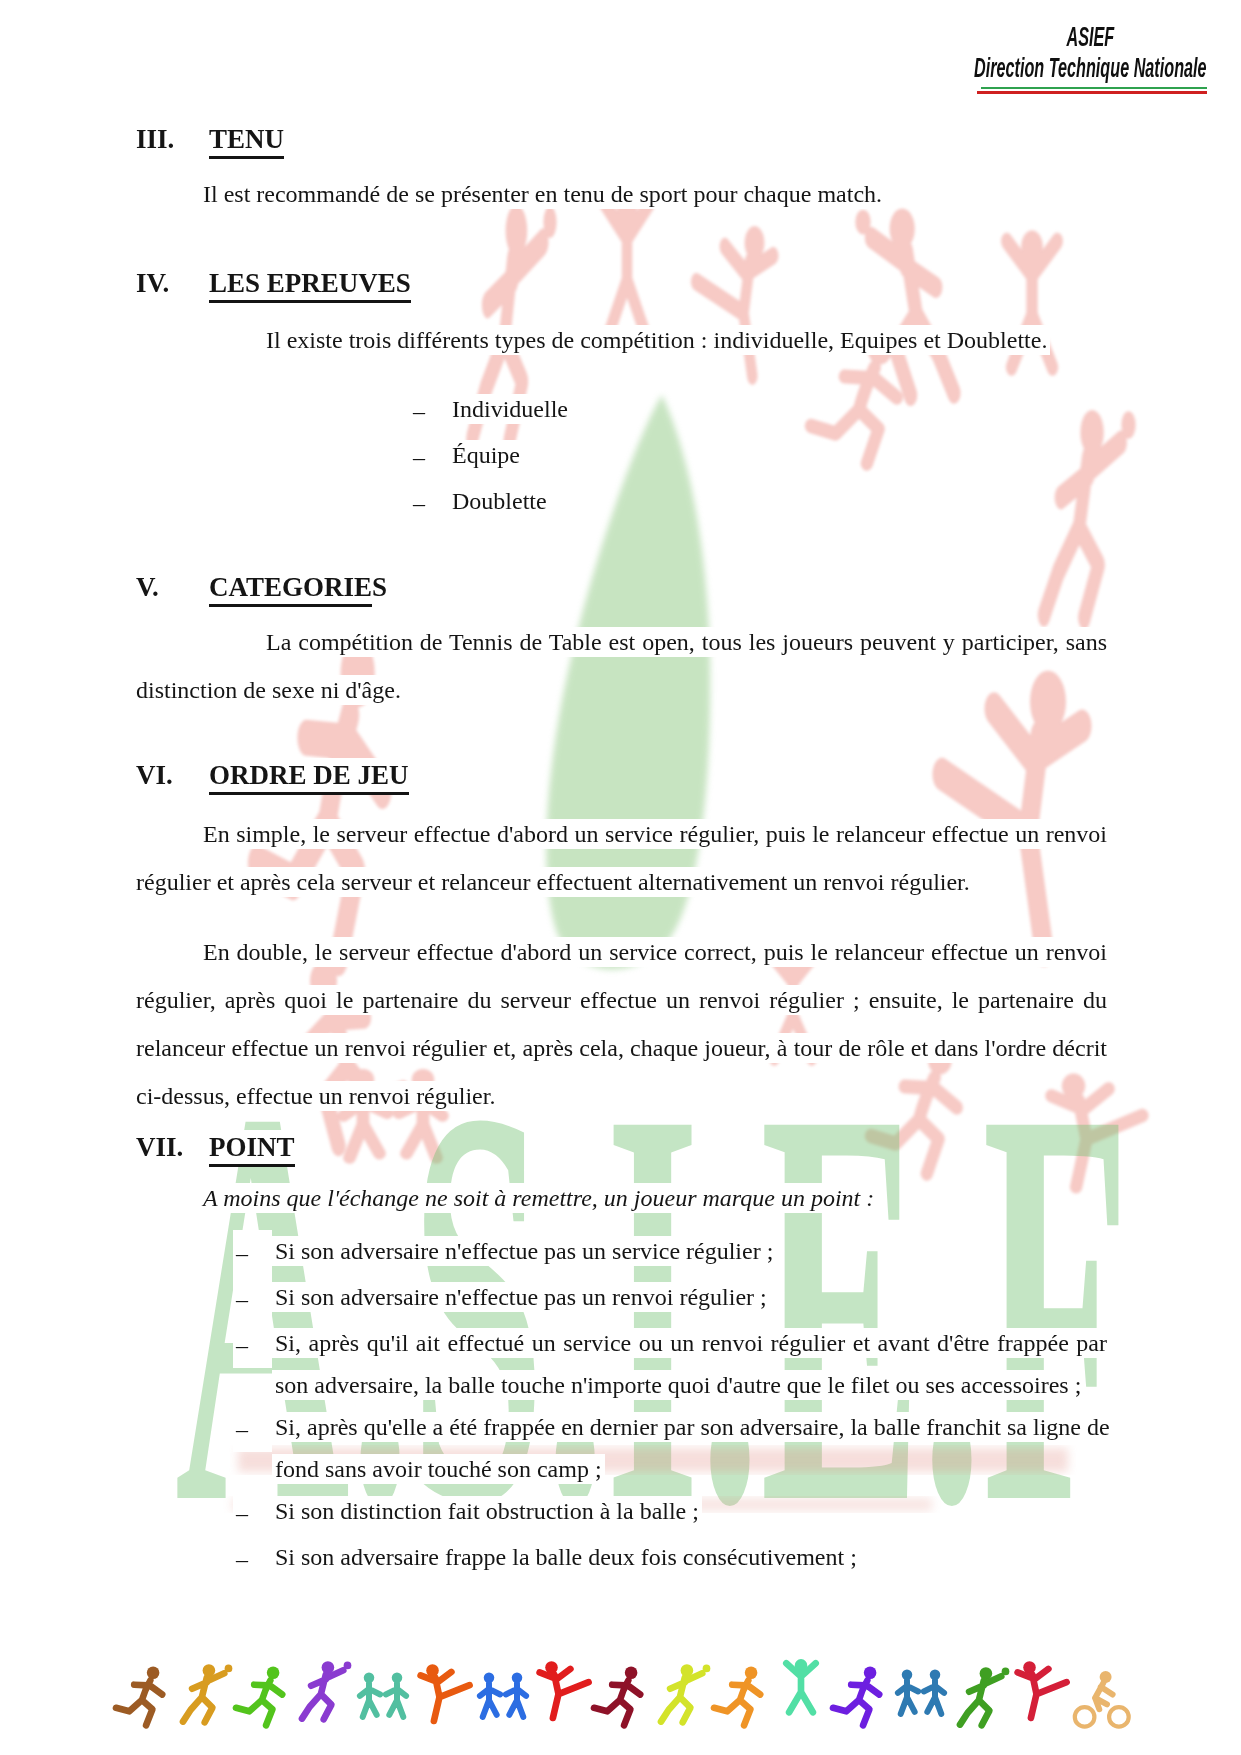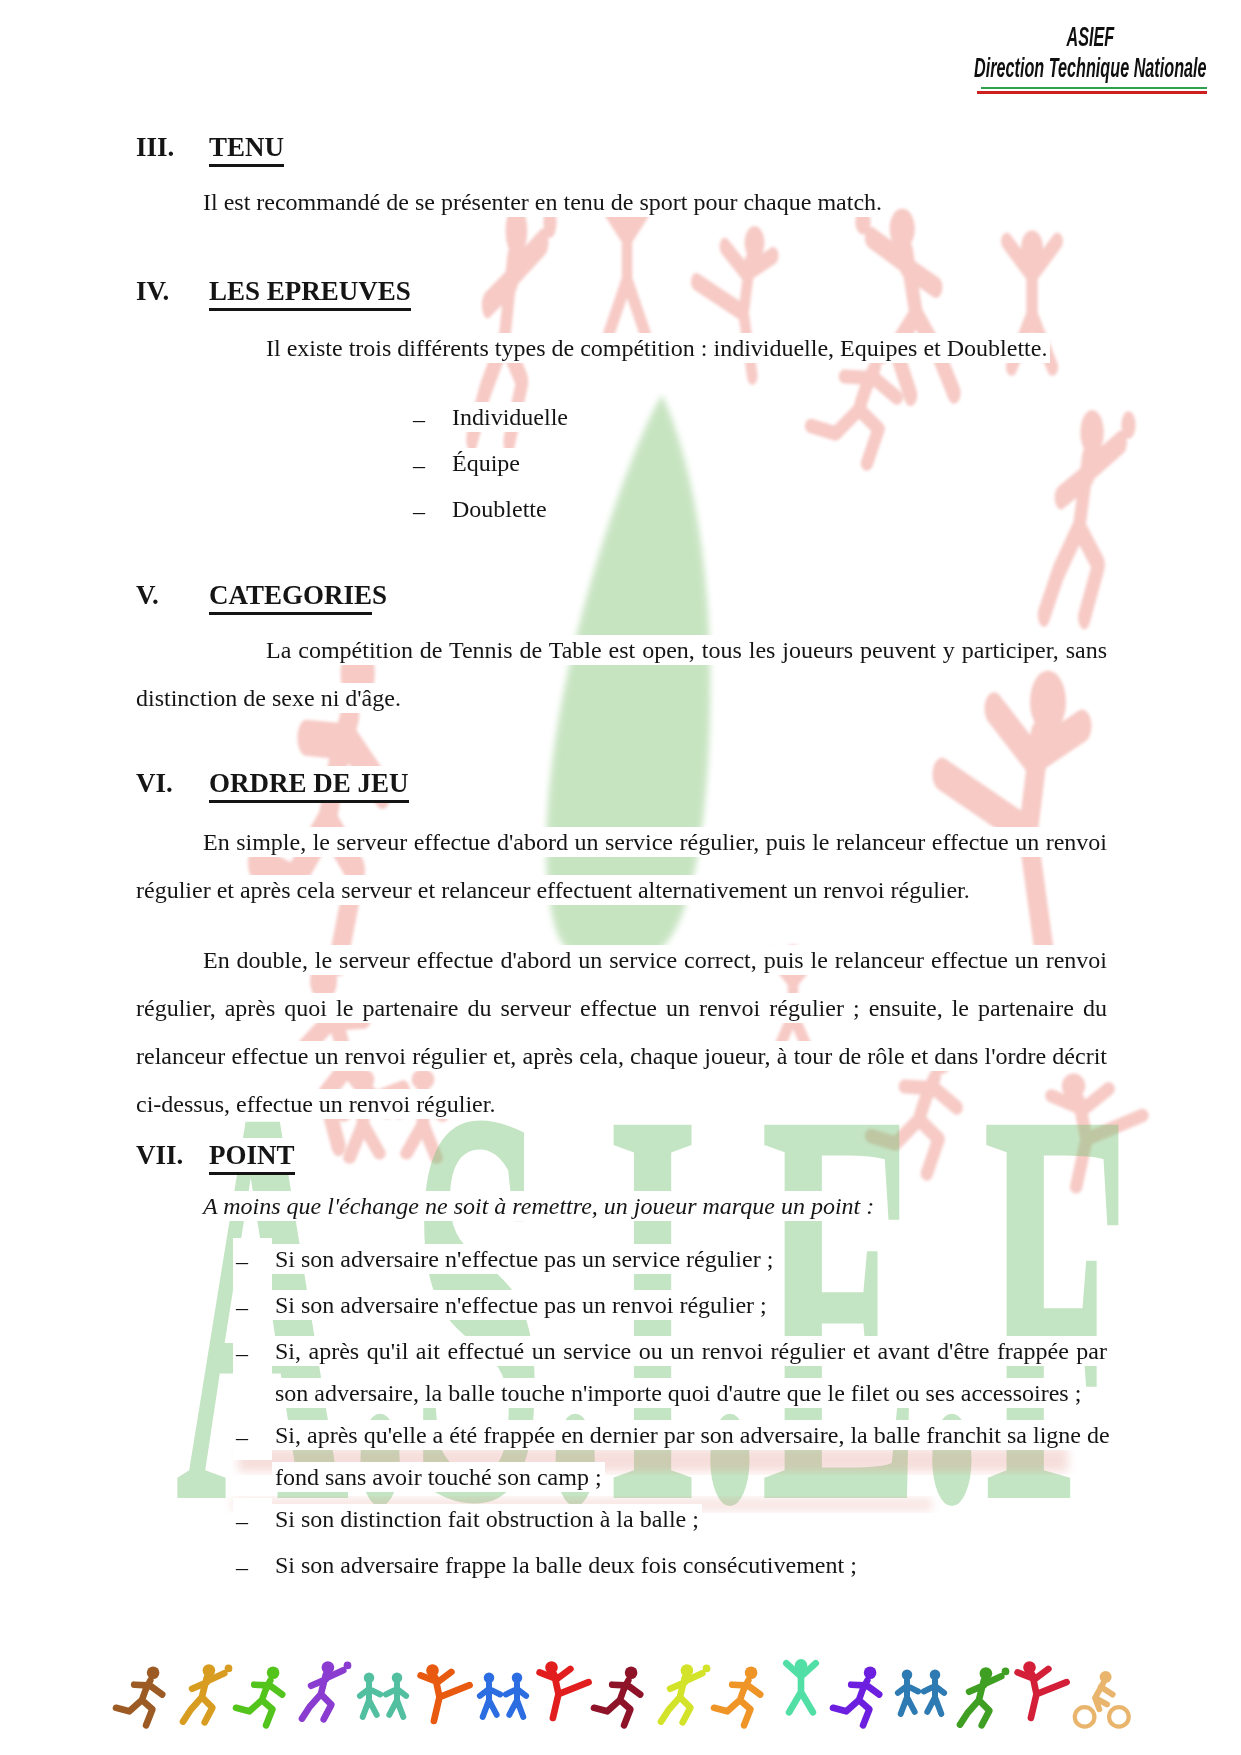--- a/index.html
+++ b/index.html
@@ -11,21 +11,21 @@
   
   .wm-svg { position:absolute; left:0; top:0; width:1241px; height:1755px; pointer-events:none; }
   
   .hdr { position:absolute; top:22px; right:34px; text-align:center;
          font-family:"Liberation Sans", sans-serif; font-style:italic; font-weight:bold; color:#101010; z-index:3; }
   .hdr-org  { font-size:27px; line-height:30px; transform:scaleX(.60); transform-origin:right center; }
   .hdr-dept { font-size:27px; line-height:30px; transform:scaleX(.60); transform-origin:right center; margin-top:1px; }
   .hdr-rule-green { width:226px; height:2px; background:#2fa24f; margin:4px 0 2px auto; }
   .hdr-rule-red   { width:230px; height:3px; background:#cf2020; margin-left:auto; }
   
-  .content { position:absolute; left:0; top:16px; width:1241px; box-sizing:border-box;
+  .content { position:absolute; left:0; top:8px; width:1241px; box-sizing:border-box;
              padding:110px 131px 0 133px; z-index:2; font-size:24px; }
   .sec-head { font-size:27px; font-weight:bold; line-height:38px; white-space:nowrap; }
   .num { display:inline-block; min-width:67px; }
   .u  { border-bottom:3px solid #141414; padding-bottom:2px; }
   
   .t { background:#ffffff; -webkit-box-decoration-break:clone; box-decoration-break:clone; padding:2px 3px; }
   p { margin:0; line-height:48px; }
   .indent1 { text-indent:67px; }
   .indent2 { text-indent:130px; }
   .just { text-align:justify; }

